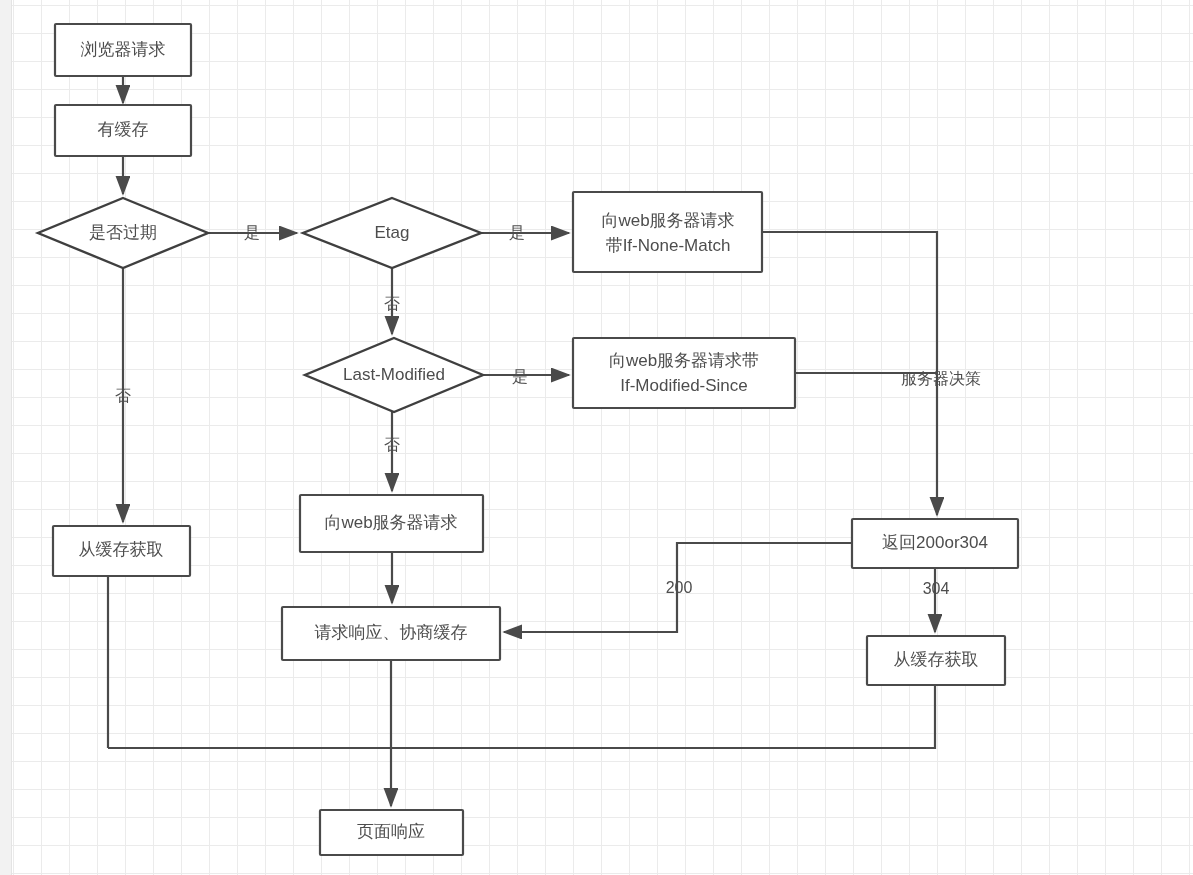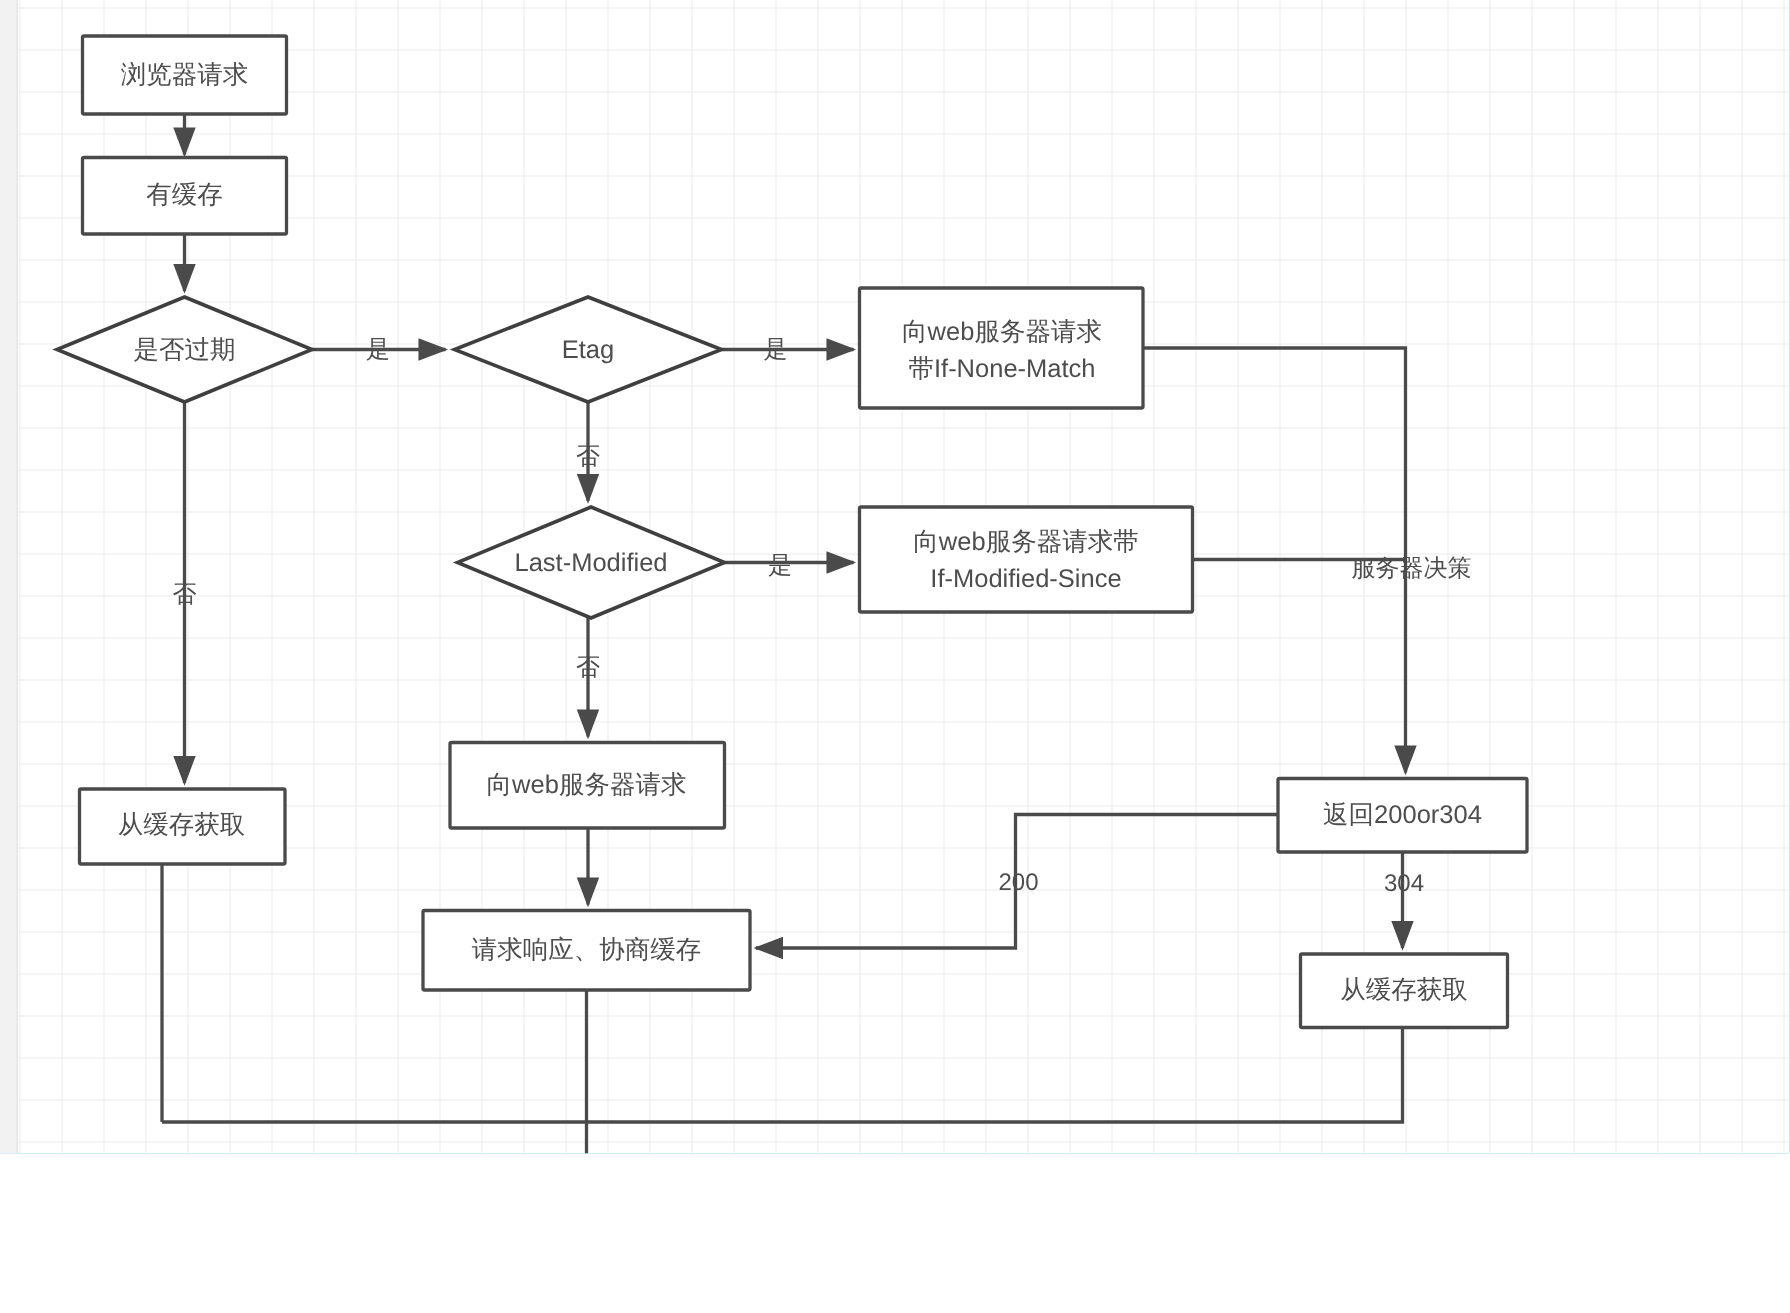--- a/index.html
+++ b/index.html
@@ -3,23 +3,23 @@
 <meta charset="utf-8">
 <style>
   html, body {
     margin: 0;
     padding: 0;
     background: #ffffff;
   }
   #canvas {
     position: relative;
     width: 1193px;
-    height: 769px;
+    height: 875px;
     overflow: hidden;
-    background-color: #0ea5e9;
+    background-color: #c2410c;
     font-family: "Liberation Sans", "DejaVu Sans", sans-serif;
   }
   
   #grid {
     position: absolute;
     left: 0; top: 0;
     width: 1193px;
     height: 875px;
     background-color: #ffffff;
     background-image:

